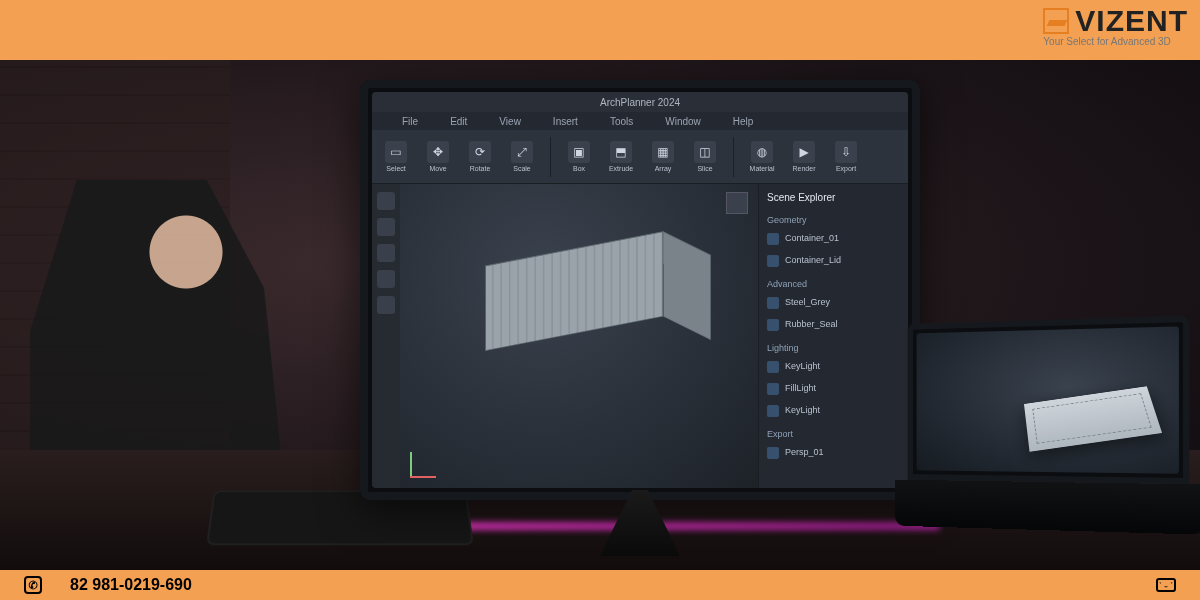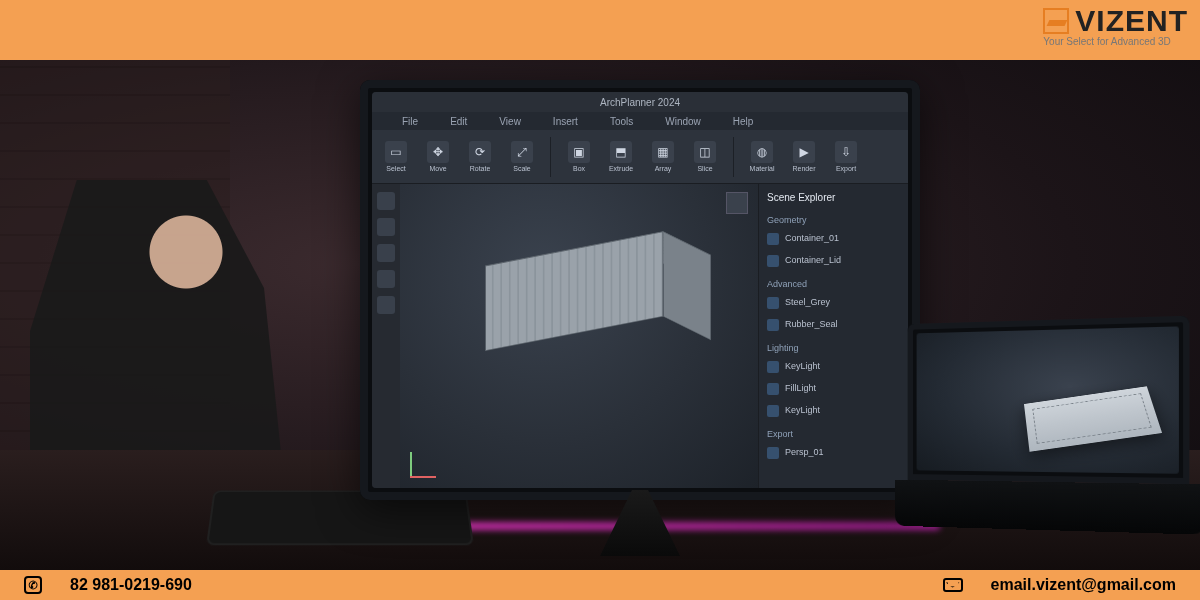--- a/index.html
+++ b/index.html
@@ -245,16 +245,15 @@
       </div>
       <div class="laptop-base"></div>
     </div>
   </div>
 
   <div class="footer">
     <span class="ico">✆</span>
     <span>82 981-0219-690</span>
     <span class="spacer"></span>
     <span class="mail-ico"></span>
-    <span>email.vizent@gmail.com</span>
   </div>
 
 </div>
 
 </body></html>

